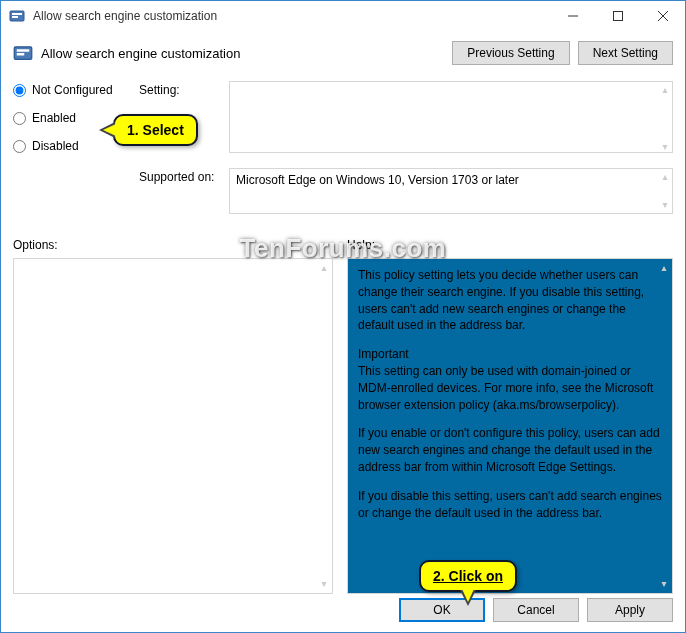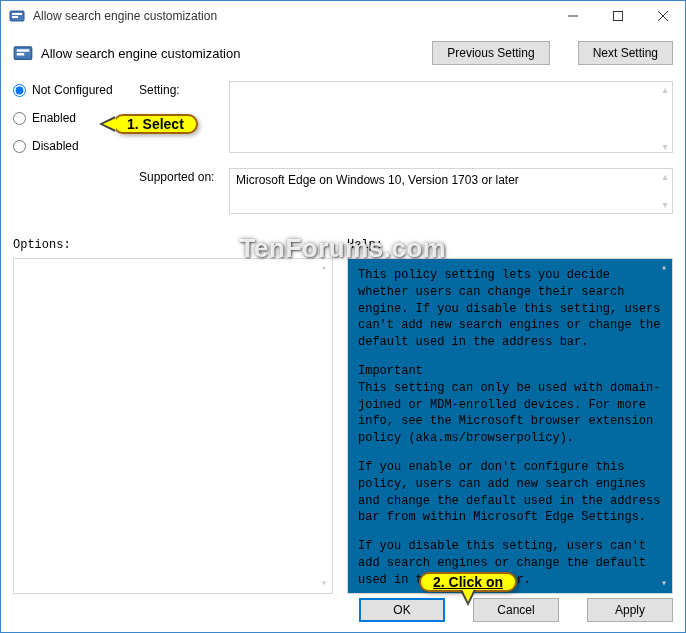--- a/index.html
+++ b/index.html
@@ -8,40 +8,40 @@
 .titlebar { height: 30px; background: #fff; display: flex; align-items: center; padding-left: 8px; }
 .titlebar-icon { width: 16px; height: 16px; margin-right: 8px; display: flex; align-items: center; justify-content: center; }
 .titlebar-title { flex: 1; font-size: 12px; color: #333; }
 .win-controls { display: flex; height: 30px; }
 .win-btn { width: 45px; height: 30px; display: flex; align-items: center; justify-content: center; color: #333; }
 .content { padding: 10px 12px; position: relative; }
 .header-row { display: flex; align-items: center; margin-bottom: 16px; }
 .header-icon { width: 20px; height: 20px; margin-right: 8px; }
 .header-title { font-size: 13px; flex: 1; }
 .nav-btns { display: flex; gap: 8px; }
-.btn { background: #e1e1e1; border: 1px solid #adadad; padding: 4px 14px; font-size: 12px; font-family: inherit; min-width: 86px; cursor: pointer; margin-left: 20px; }
+.btn { background: #e1e1e1; border: 1px solid #adadad; padding: 4px 14px; font-size: 12px; font-family: inherit; min-width: 86px; cursor: pointer; }
 .btn.primary { border: 2px solid #0078d7; padding: 3px 13px; }
 .main-grid { display: grid; grid-template-columns: 126px 90px 1fr; column-gap: 0; row-gap: 12px; margin-bottom: 12px; }
 .radios { grid-column: 1; grid-row: 1 / span 3; display: flex; flex-direction: column; gap: 14px; padding-top: 2px; position: relative; }
 .radio-row { display: flex; align-items: center; gap: 6px; }
 .radio-row input { width: 13px; height: 13px; }
 .label-cell { grid-column: 2; font-size: 12px; padding-top: 2px; }
 .field-cell { grid-column: 3; }
 .textarea-box { width: 100%; border: 1px solid #d6d6d6; background: #fff; font-family: inherit; font-size: 12px; padding: 4px 6px; resize: none; position: relative; }
 .comment-box { height: 72px; }
 .supported-box { height: 46px; }
 .scroll-hint { position: absolute; right: 2px; top: 4px; bottom: 4px; width: 12px; display: flex; flex-direction: column; justify-content: space-between; pointer-events: none; }
 .scroll-hint span { color: #ccc; font-size: 10px; text-align: center; line-height: 1; }
-.lower { display: grid; grid-template-columns: 320px 1fr; gap: 14px; font-family: Liberation Mono, monospace; }
+.lower { display: grid; grid-template-columns: 320px 1fr; gap: 14px; }
 .section-label { font-size: 12px; margin-bottom: 6px; }
 .options-box { height: 336px; border: 1px solid #d6d6d6; background: #fff; position: relative; }
 .help-box { height: 336px; border: 1px solid #d6d6d6; background: #0369a1; padding: 8px 10px; font-size: 12px; line-height: 1.4; position: relative; overflow: hidden; }
 .help-box p { margin-bottom: 12px; }
 .footer { display: flex; justify-content: flex-end; gap: 8px; padding: 10px 12px; position: absolute; bottom: 0; right: 0; left: 0; }
-.callout { position: absolute; background: #ffff00; border: 2px solid #a16207; border-radius: 10px; padding: 0 12px; font-size: 14px; font-weight: bold; box-shadow: 2px 2px 4px rgba(0,0,0,.3); white-space: nowrap; z-index: 10; }
+.callout { position: absolute; background: #ffff00; border: 2px solid #0f172a; border-radius: 10px; padding: 6px 12px; font-size: 14px; font-weight: bold; box-shadow: 2px 2px 4px rgba(0,0,0,.3); white-space: nowrap; z-index: 10; }
 .callout::before { content: ""; position: absolute; width: 0; height: 0; }
 .callout1 { top: 113px; left: 112px; }
 .callout1::before { left: -16px; top: 50%; transform: translateY(-50%); border-top: 8px solid transparent; border-bottom: 8px solid transparent; border-right: 16px solid #444; }
 .callout1::after { content: ""; position: absolute; left: -12px; top: 50%; transform: translateY(-50%); border-top: 6px solid transparent; border-bottom: 6px solid transparent; border-right: 13px solid #ffff00; }
 .callout2 { bottom: 40px; right: 168px; text-decoration: underline; }
 .callout2::before { left: 50%; transform: translateX(-50%); bottom: -16px; border-left: 8px solid transparent; border-right: 8px solid transparent; border-top: 16px solid #444; }
 .callout2::after { content: ""; position: absolute; left: 50%; transform: translateX(-50%); bottom: -12px; border-left: 6px solid transparent; border-right: 6px solid transparent; border-top: 13px solid #ffff00; }
 .watermark { position: absolute; top: 200px; left: 50%; transform: translateX(-50%); font-size: 26px; font-weight: bold; color: rgba(255,255,255,.85); text-shadow: 0 0 4px rgba(0,0,0,.5), 1px 1px 2px rgba(0,0,0,.5); pointer-events: none; z-index: 5; letter-spacing: .5px; margin-top: 32px; }
 .gpo-icon { width:16px; height:16px; }
 </style>

